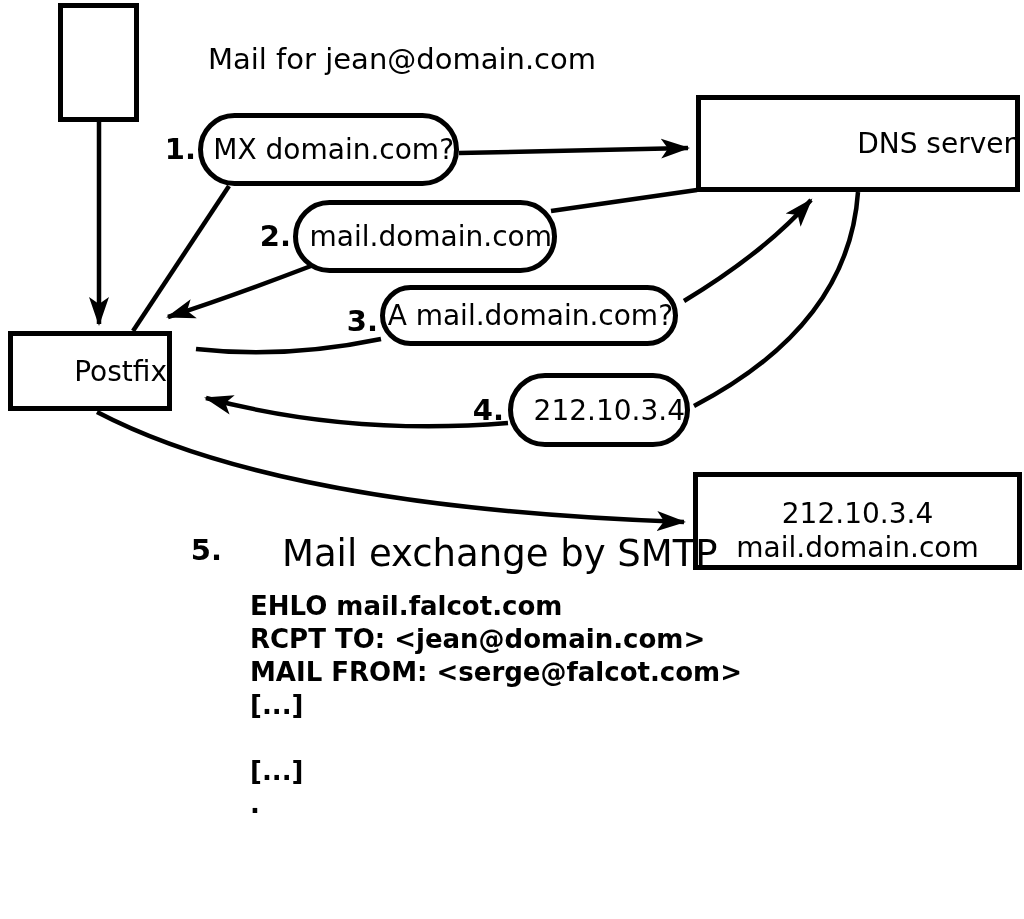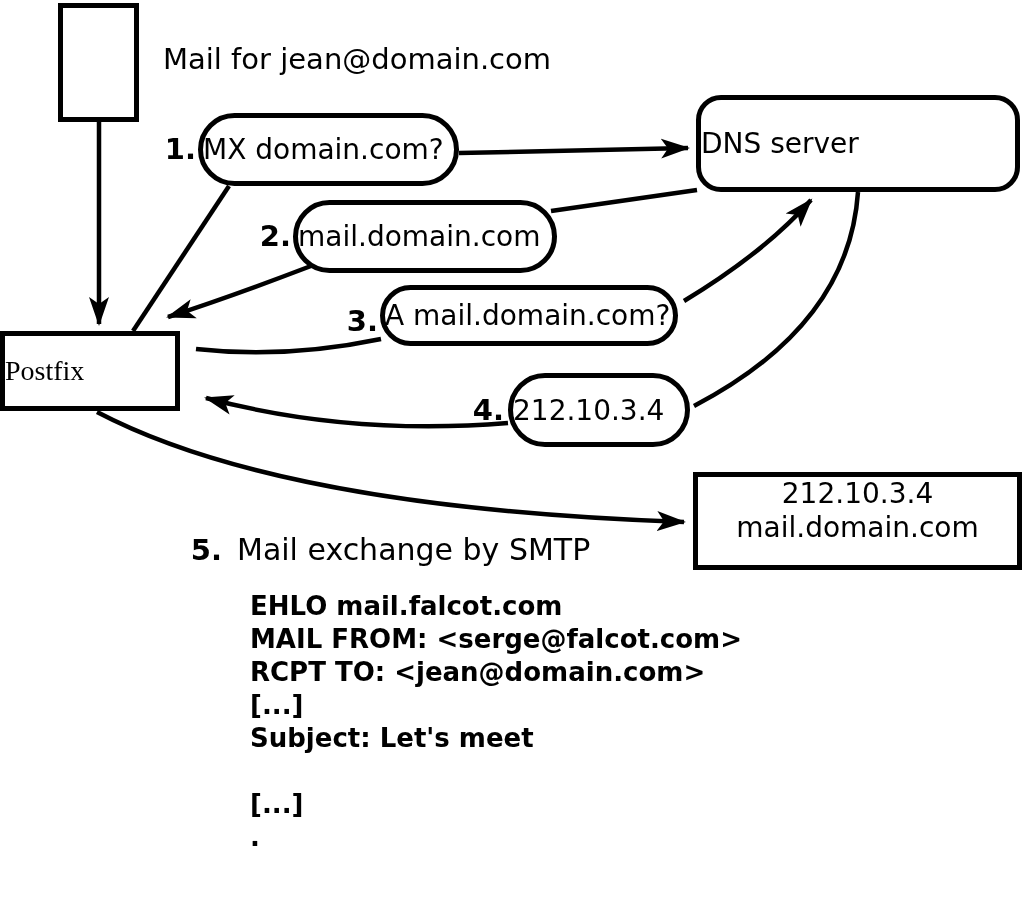--- a/index.html
+++ b/index.html
@@ -23,21 +23,21 @@
     left: 0; top: 0;
     z-index: 1;
   }
   .node {
     position: absolute;
     box-sizing: border-box;
     border: 5px solid #000000;
     background: #ffffff;
     display: flex;
     align-items: center;
-    justify-content: flex-start;
+    justify-content: flex-end;
     z-index: 2;
     font-size: 28px;
     text-align: center;
   }
   .pill {
     border-radius: 37px;
   }
   .num-label {
     position: absolute;
     z-index: 3;
@@ -45,28 +45,29 @@
     font-weight: bold;
     text-align: right;
     width: 105px;
     line-height: 40px;
   }
   .free-text {
     position: absolute;
     z-index: 3;
     font-size: 28px;
     white-space: nowrap;
+    margin-left: 45px;
   }
   #diagram-title {
     left: 163px; top: 42px;
     font-size: 29px;
   }
   #step5-label {
     left: 237px; top: 532px;
-    font-size: 30px;
+    font-size: 37px;
   }
   #step5-num {
     left: 117px; top: 530px;
   }
   #smtp-block {
     position: absolute;
     left: 250px; top: 590px;
     z-index: 3;
     font-size: 26px;
     font-weight: bold;
@@ -122,40 +123,39 @@
   <div class="node pill" style="left:380px; top:285px; width:298px; height:61px;">
     <span>A mail.domain.com?</span>
   </div>
   <div class="num-label" style="left:273px; top:301px;">3.</div>
 
   <div class="node pill" style="left:508px; top:373px; width:182px; height:74px;">
     <span>212.10.3.4</span>
   </div>
   <div class="num-label" style="left:399px; top:390px;">4.</div>
 
-  <div class="node" style="left:0px; top:331px; width:180px; height:80px;font-family:Liberation Serif, serif;">
+  <div class="node" style="left:8px; top:331px; width:164px; height:80px;">
     <span>Postfix</span>
   </div>
 
-  <div class="node" style="left:696px; top:95px; width:324px; height:97px;border-radius:25px;">
+  <div class="node" style="left:696px; top:95px; width:324px; height:97px;">
     <span>DNS server</span>
   </div>
 
   <div class="node" style="left:693px; top:472px; width:329px; height:98px; flex-direction:column;">
     <div class="mail-node-line">212.10.3.4</div>
     <div class="mail-node-line">mail.domain.com</div>
   </div>
 
   <div class="num-label" id="step5-num">5.</div>
   <div class="free-text" id="step5-label">Mail exchange by SMTP</div>
 
   <div id="smtp-block">
     <div class="smtp-line">EHLO mail.falcot.com</div>
+    <div class="smtp-line">RCPT TO: &lt;jean@domain.com&gt;</div>
     <div class="smtp-line">MAIL FROM: &lt;serge@falcot.com&gt;</div>
-    <div class="smtp-line">RCPT TO: &lt;jean@domain.com&gt;</div>
     <div class="smtp-line">[...]</div>
-    <div class="smtp-line">Subject: Let's meet</div>
     <div class="smtp-line"></div>
     <div class="smtp-line">[...]</div>
     <div class="smtp-line">.</div>
   </div>
 
 </div>
 
 </body></html>

